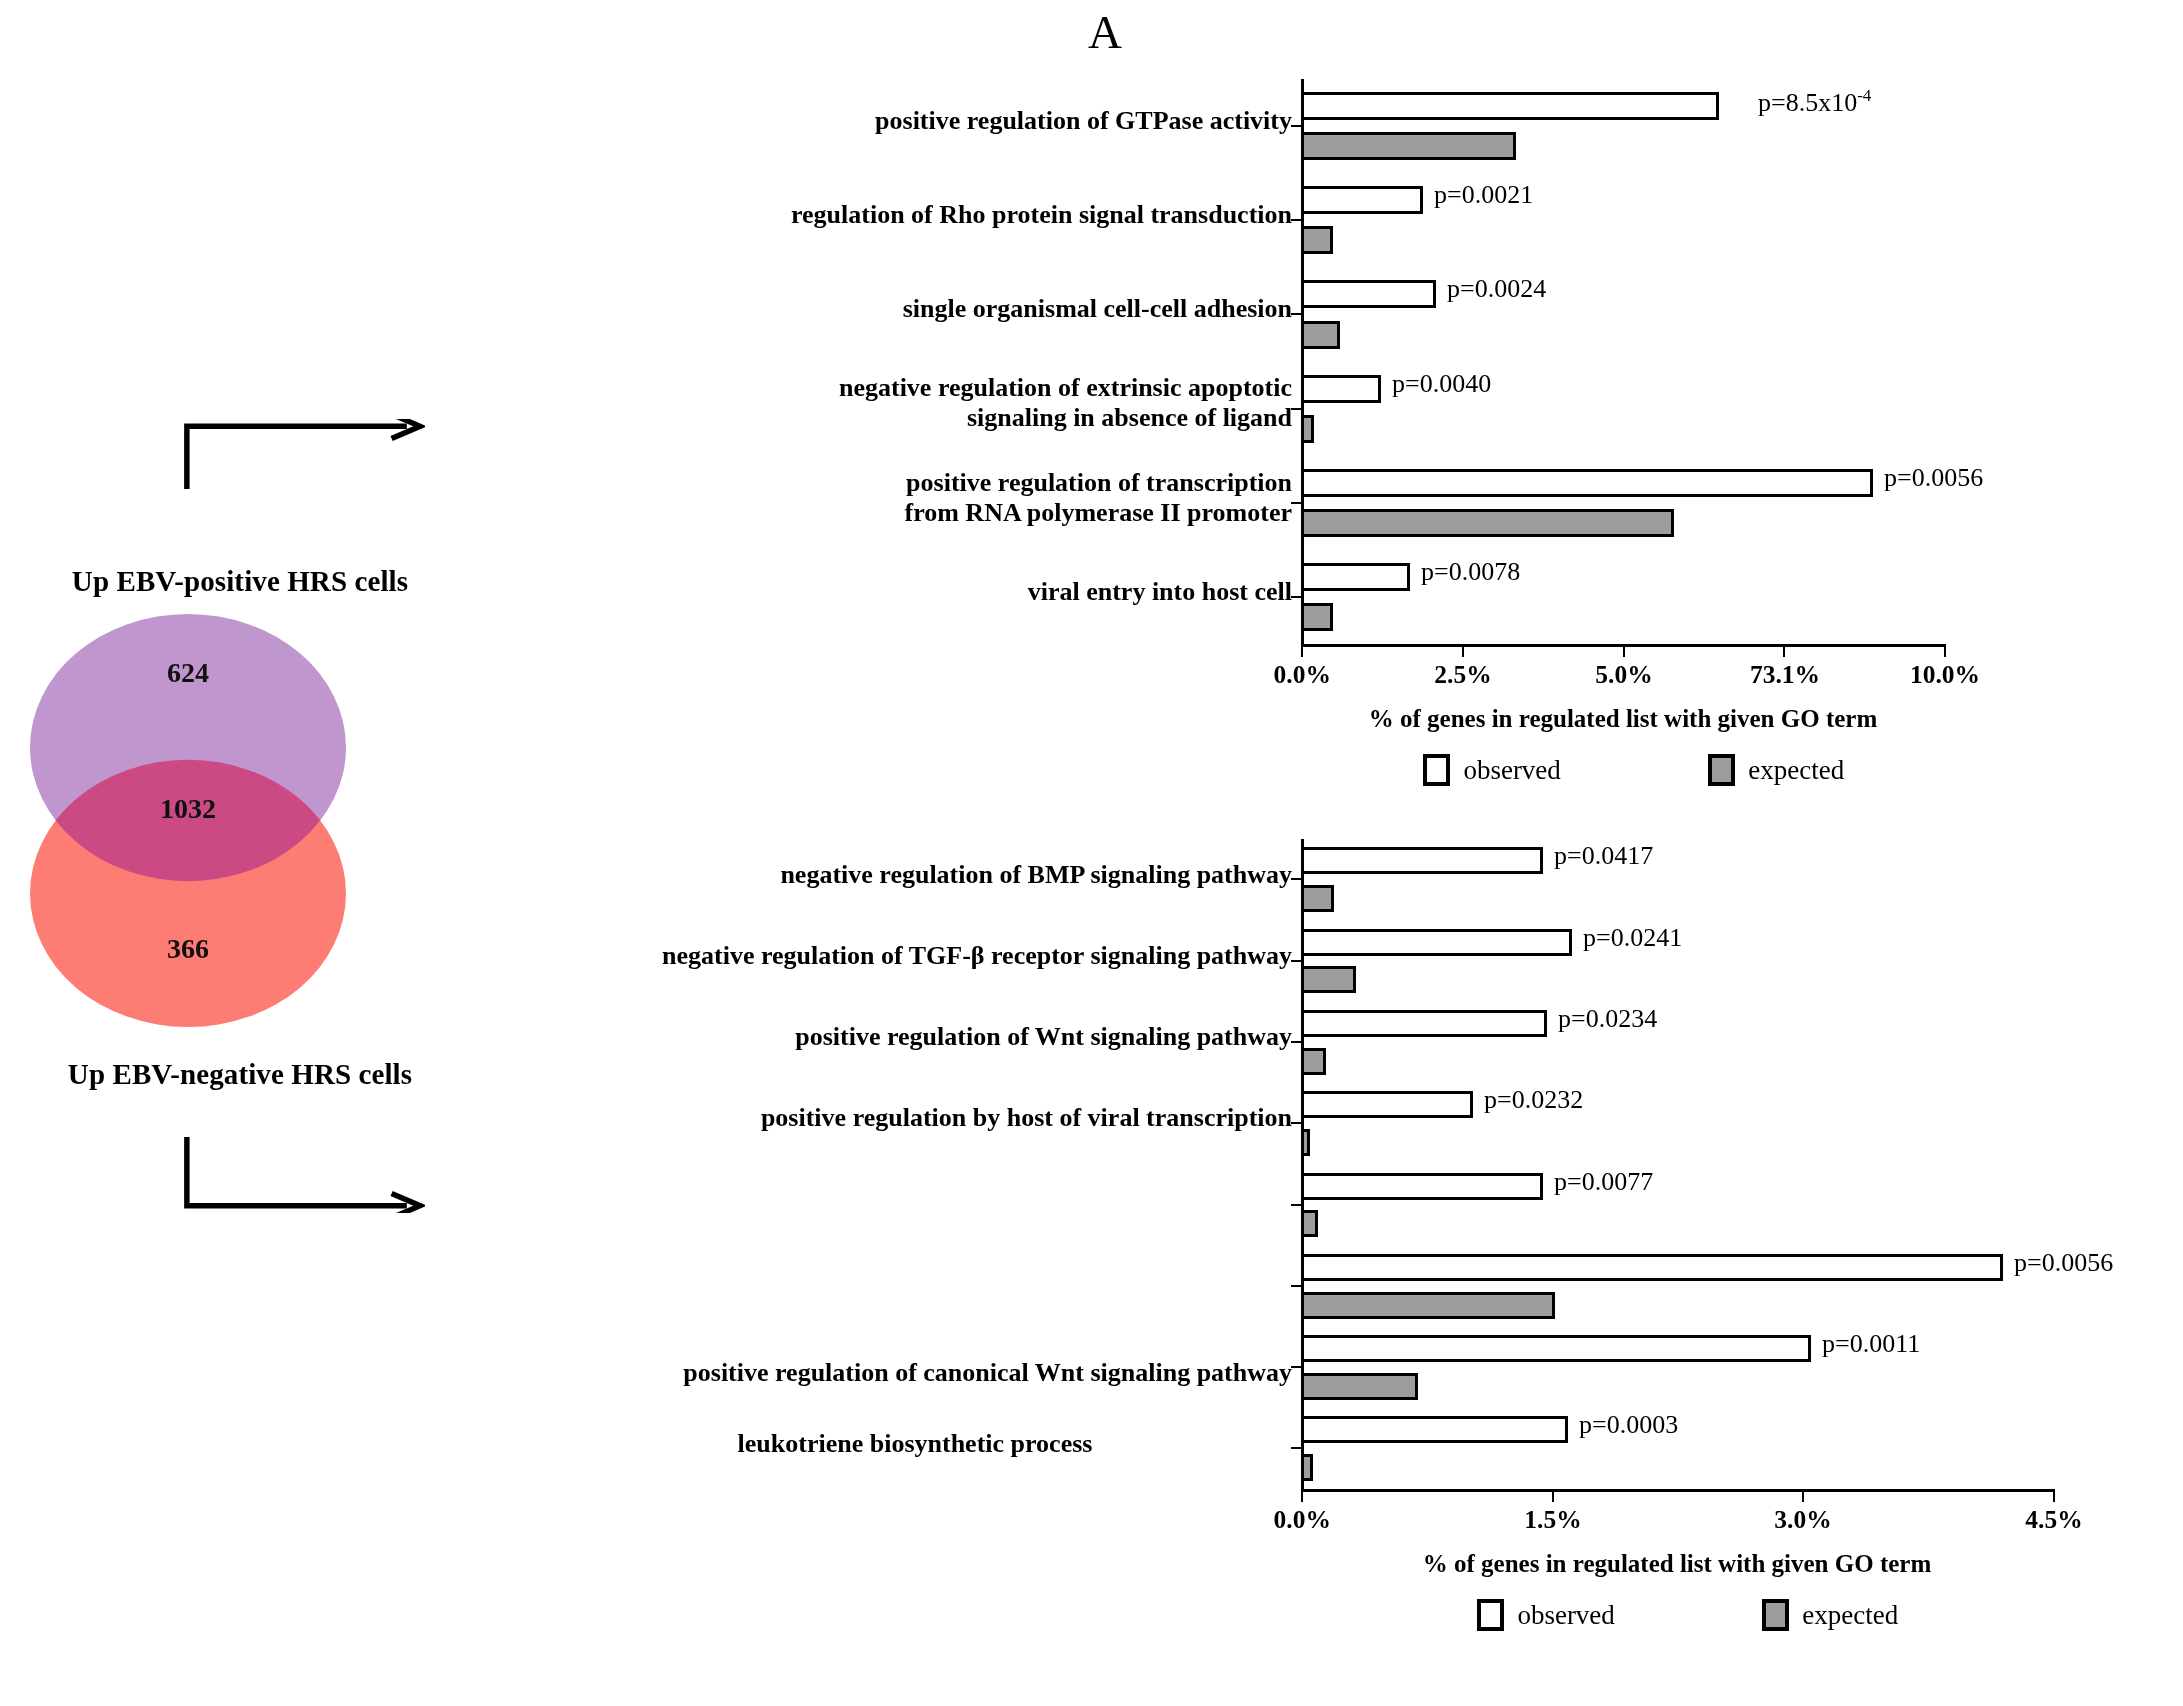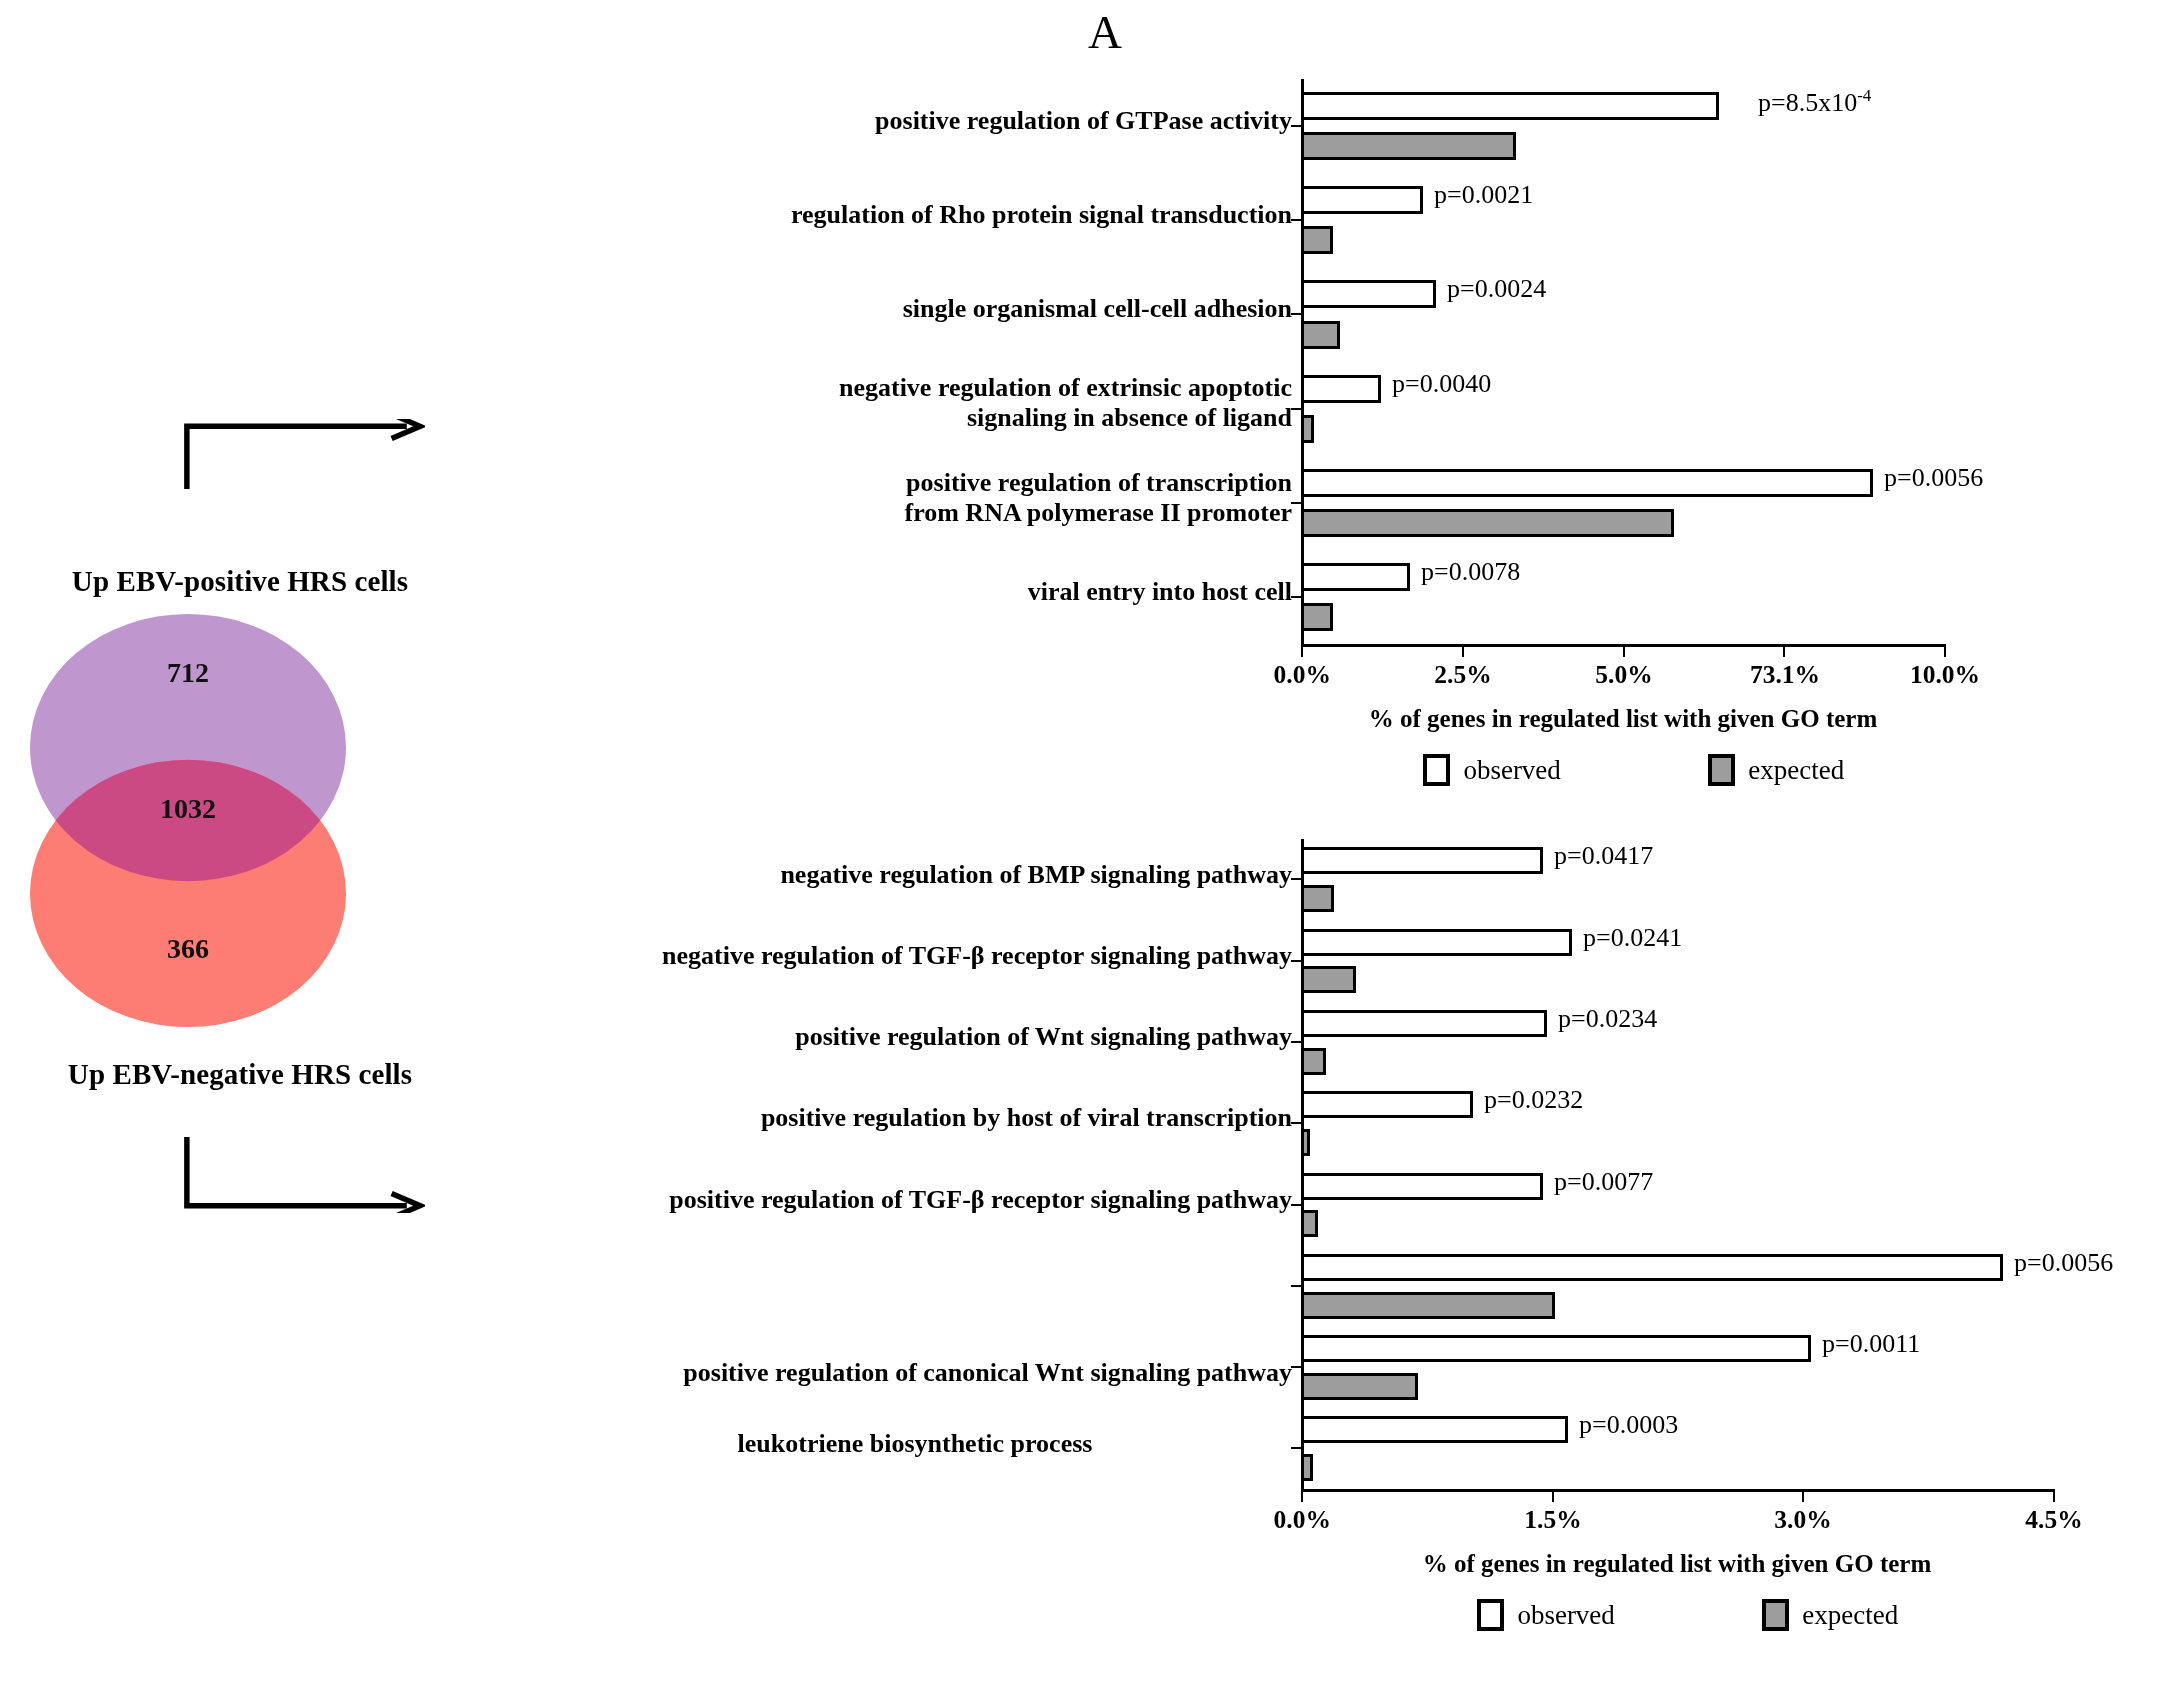--- a/index.html
+++ b/index.html
@@ -68,21 +68,21 @@
       <div class="circ purple"></div>
       <div class="circ red"></div>
       <svg style="position:absolute;left:0;top:0;width:340px;height:425px;" viewBox="0 0 560 700" width="340" height="425">
         <defs>
           <clipPath id="clipTop">
               <ellipse cx="270" cy="220" rx="260" ry="220"></ellipse>
             </clipPath>
         </defs>
         <ellipse cx="270" cy="460" rx="260" ry="220" fill="#cb4a84" clip-path="url(#clipTop)"></ellipse>
       </svg>
-      <div class="venn-num n-top">712</div>
+      <div class="venn-num n-top">624</div>
       <div class="venn-num n-mid">1032</div>
       <div class="venn-num n-bot">366</div>
     </div>
 
     <div class="venn-label bottom">Up EBV-negative HRS cells</div>
 
     <svg class="arrow-bot" viewBox="0 0 400 130">
       <path d="M8,5 L8,118 L370,118" fill="none" stroke="#000" stroke-width="9"></path>
       <path d="M345,98 L392,118 L345,138" fill="none" stroke="#000" stroke-width="9" stroke-linejoin="miter"></path>
     </svg>
@@ -194,23 +194,20 @@
         <div class="bar expected" style="left: 0px; top: 290px; width: 8.5px; height: 27px;"></div>
         <div class="ytick" style="left: -9.7px; top: 283px;"></div>
         <div class="pval" style="left: 183px; top: 246px;">p=0.0232</div>
         <div class="catlabel" style="top: 264px; width: 754px; right: auto; left: -763px; text-align: right;">
           <div>positive regulation by host of viral transcription</div>
         </div>
         <div class="bar observed" style="left: 0px; top: 334px; width: 242px; height: 27px;"></div>
         <div class="bar expected" style="left: 0px; top: 371px; width: 16.7px; height: 27px;"></div>
         <div class="ytick" style="left: -9.7px; top: 365px;"></div>
         <div class="pval" style="left: 253px; top: 328px;">p=0.0077</div>
-        <div class="catlabel" style="top: 346px; width: 754px; right: auto; left: -763px; text-align: right;">
-          <div>positive regulation of TGF-β receptor signaling pathway</div>
-        </div>
         <div class="bar observed" style="left: 0px; top: 415px; width: 702px; height: 27px;"></div>
         <div class="bar expected" style="left: 0px; top: 453px; width: 254px; height: 27px;"></div>
         <div class="ytick" style="left: -9.7px; top: 446px;"></div>
         <div class="pval" style="left: 713px; top: 409px;">p=0.0056</div>
         <div class="bar observed" style="left: 0px; top: 496px; width: 510px; height: 27px;"></div>
         <div class="bar expected" style="left: 0px; top: 534px; width: 117px; height: 27px;"></div>
         <div class="ytick" style="left: -9.7px; top: 527px;"></div>
         <div class="pval" style="left: 521px; top: 490px;">p=0.0011</div>
         <div class="catlabel" style="top: 508px; width: 754px; right: auto; left: -763px; text-align: right; margin-top: 11px;">
           <div>positive regulation of canonical Wnt signaling pathway</div>

